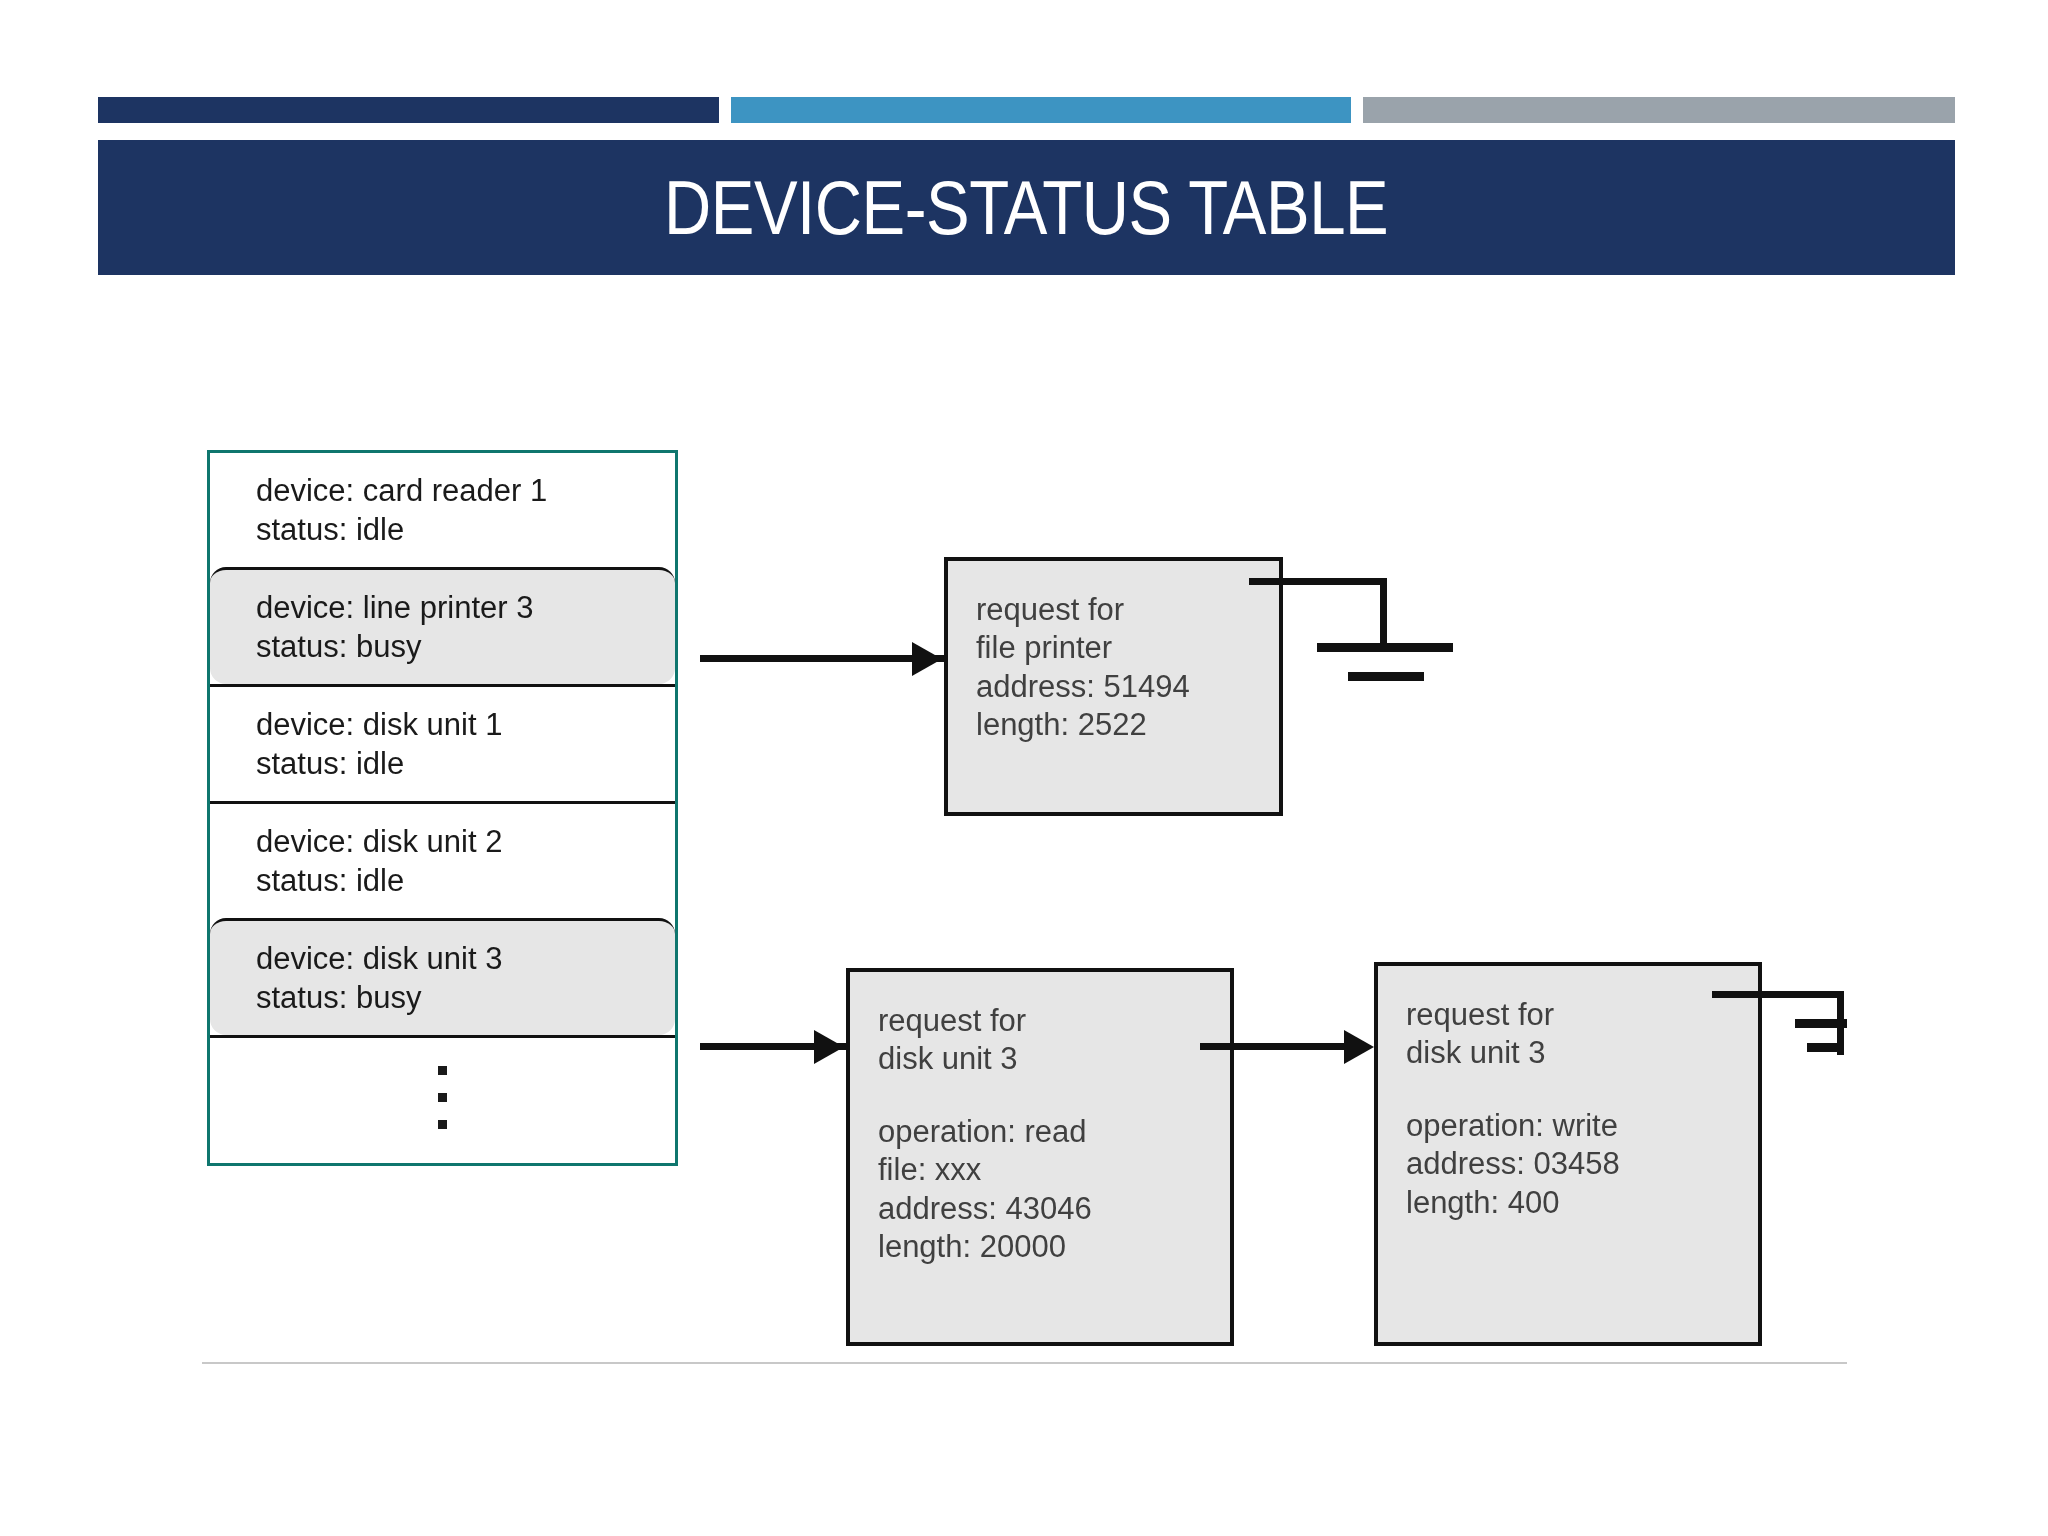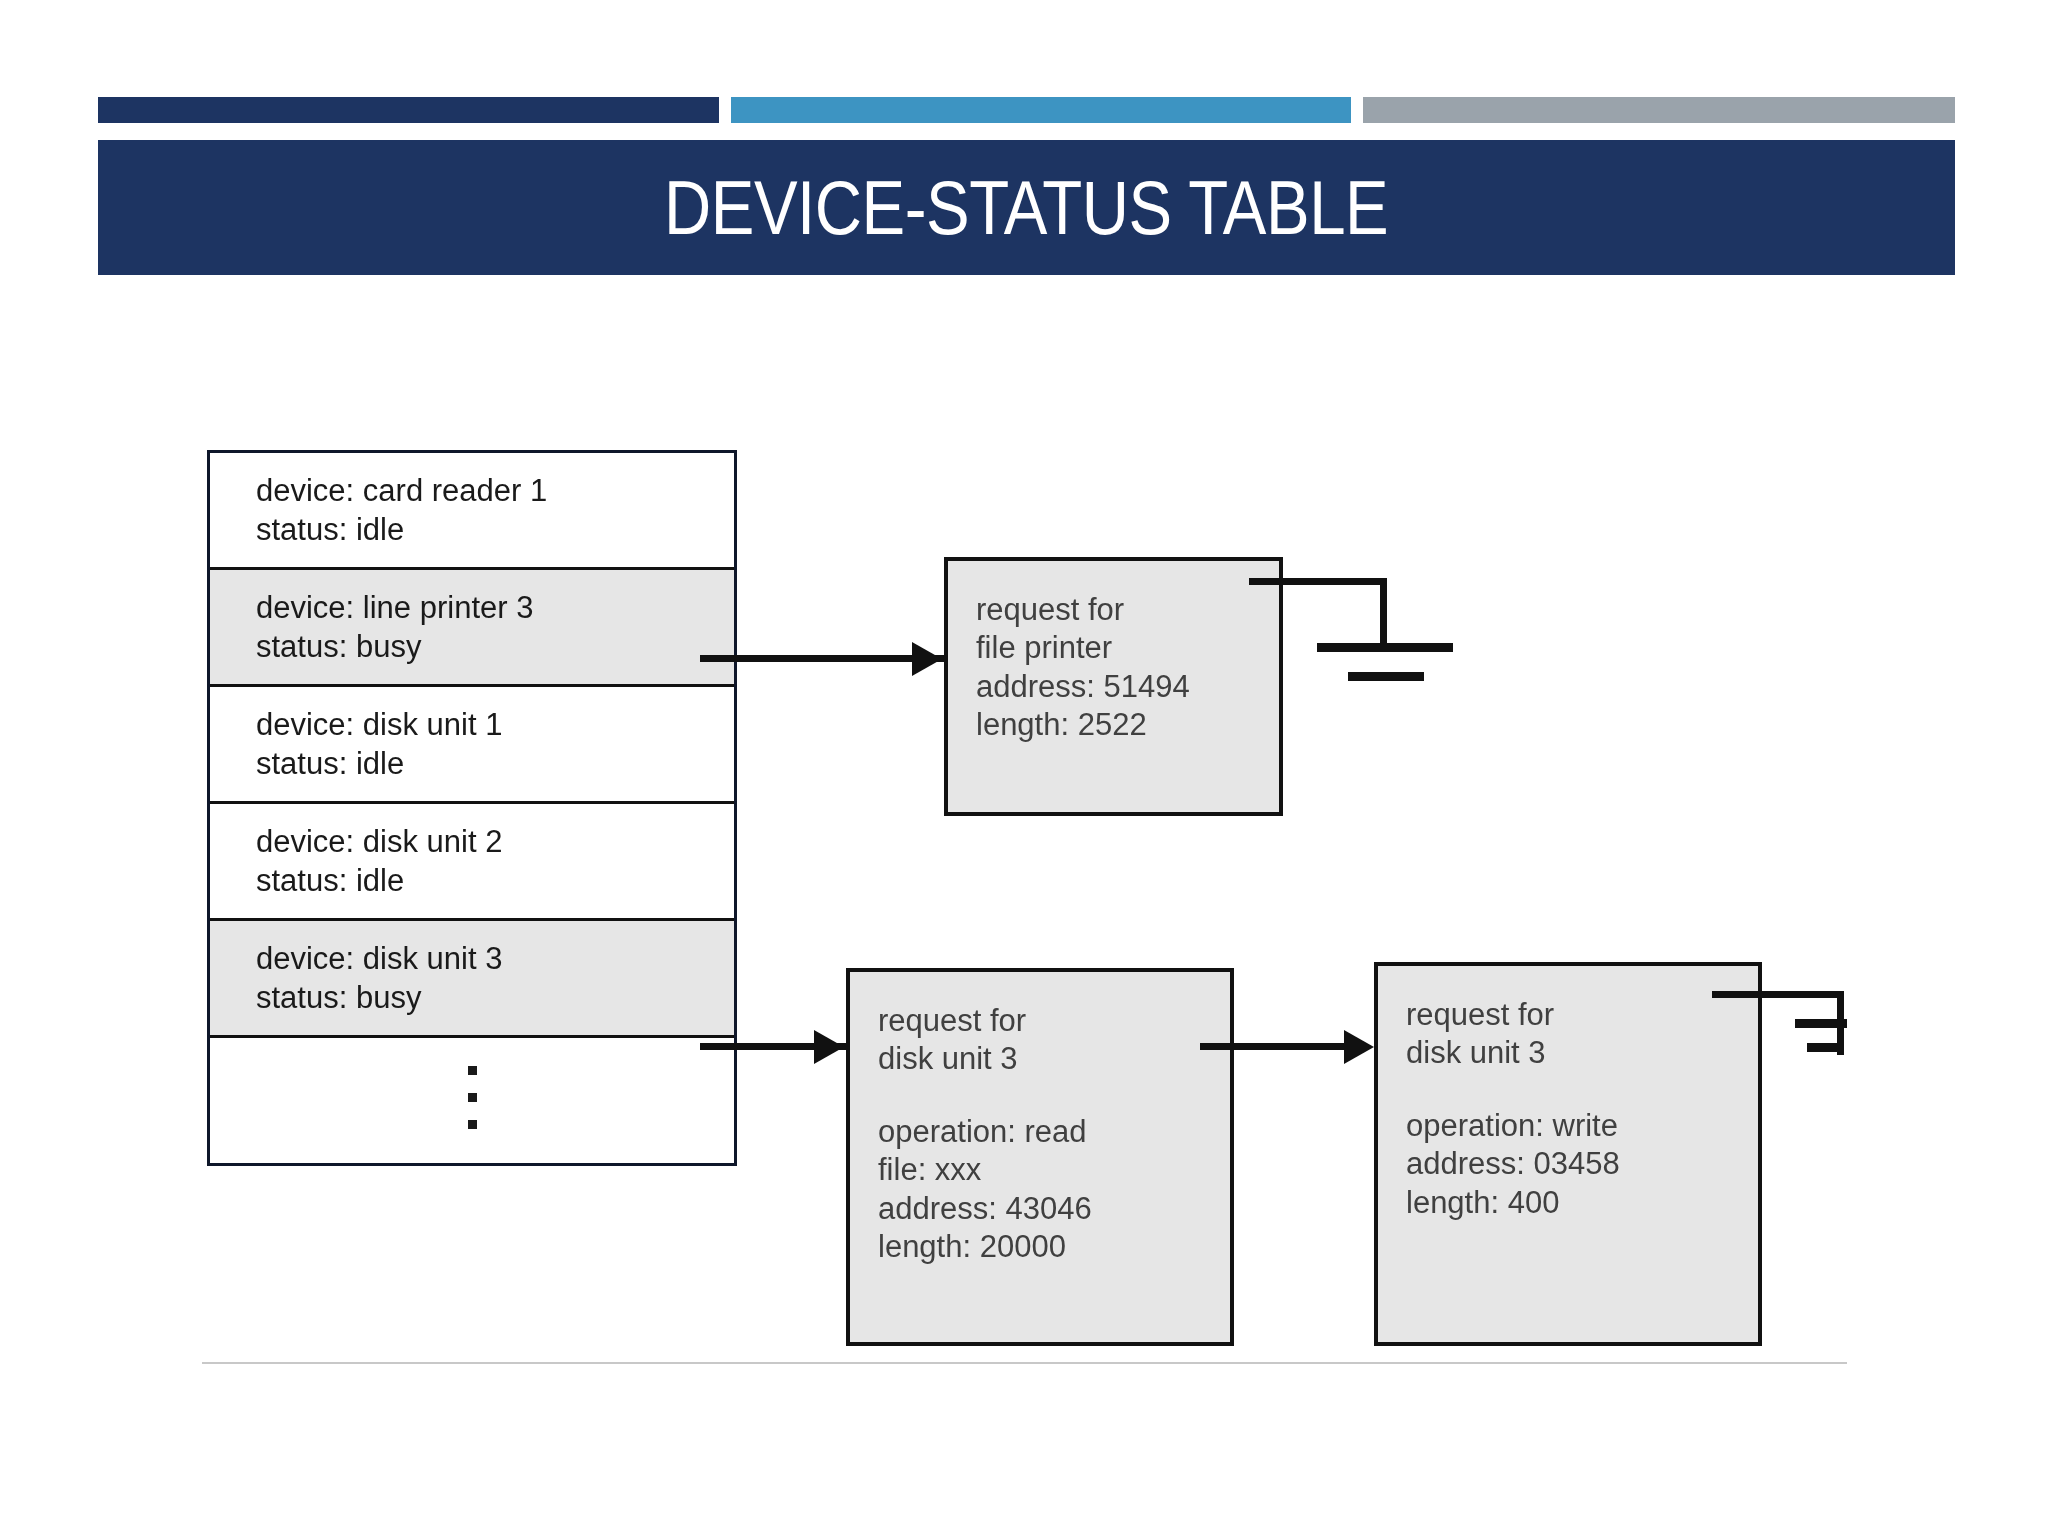--- a/index.html
+++ b/index.html
@@ -64,33 +64,33 @@
     top: 0;
     width: 2048px;
     height: 1536px;
   }
 
   
   #device-status-table {
     position: absolute;
     left: 207px;
     top: 450px;
-    width: 530px;
-    border: 3px solid #0f172a;
+    width: 471px;
+    border: 3px solid #0f766e;
     box-sizing: border-box;
     background: #ffffff;
   }
   .device-row {
     box-sizing: border-box;
     padding: 18px 0 18px 46px;
     background: #ffffff;
     position: relative;
   }
   .device-row + .device-row { border-top: 3px solid #111111; }
-  .device-row.busy { background: #e6e6e6; }
+  .device-row.busy { background: #e6e6e6; border-radius: 16px; }
   .device-line {
     font-size: 31px;
     color: #1a1a1a;
     line-height: 1.26;
     white-space: nowrap;
     font-family: "Liberation Sans", sans-serif;
   }
   .device-row.ellipsis {
     padding: 28px 0 30px 0;
     text-align: center;

